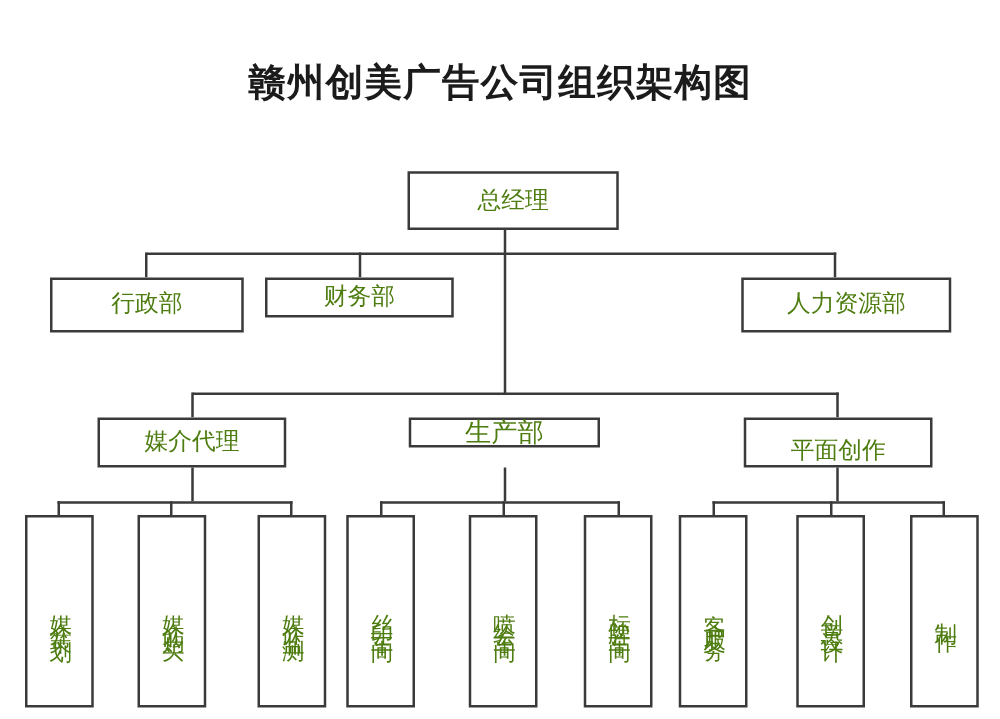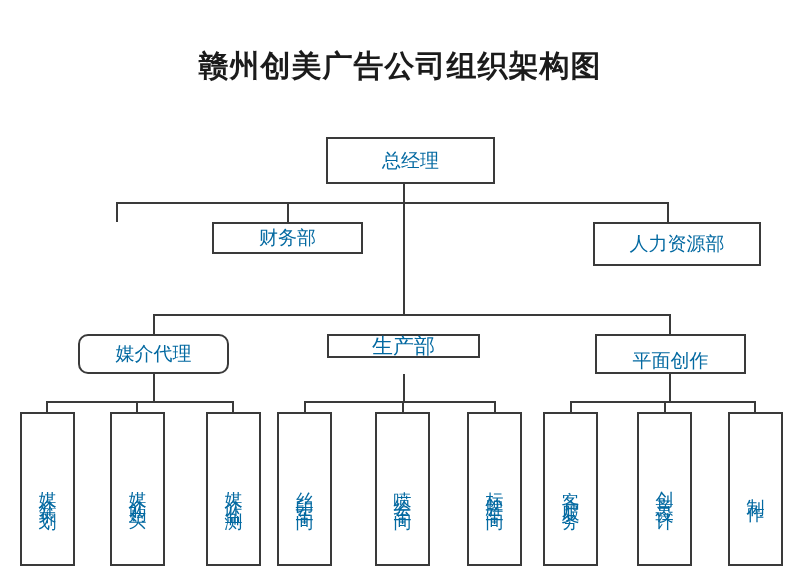--- a/index.html
+++ b/index.html
@@ -24,21 +24,21 @@
 
   
   .box{
     position:absolute;
     box-sizing:border-box;
     border:2px solid #3a3a3a;
     background:#ffffff;
     display:flex;
     align-items:center;
     justify-content:center;
-    color:#0369a1;
+    color:#4d7c0f;
     line-height:1.15;
   }
   .box.root{ font-size:19px; }
   .box.mid{ font-size:19px; }
   .box.mid-lg{ font-size:21px; }
 
   
   .box.leaf{
     font-size:18px;
     align-items:center;
@@ -71,33 +71,36 @@
   </div>
 
   <div class="ln v" style="left:403px;top:160px;width:2px;height:131px;"></div>
 
   <div class="ln h" style="left:117px;top:178px;width:552px;height:2px;"></div>
 
   <div class="ln v" style="left:116px;top:178px;width:2px;height:20px;"></div>
   <div class="ln v" style="left:287px;top:178px;width:2px;height:20px;"></div>
   <div class="ln v" style="left:667px;top:178px;width:2px;height:20px;"></div>
 
+  <div class="box mid" style="left:40px;top:198px;width:155px;height:44px;">
+    <span>行政部</span>
+  </div>
   <div class="box mid" style="left:212px;top:198px;width:151px;height:32px;">
     <span>财务部</span>
   </div>
   <div class="box mid" style="left:593px;top:198px;width:168px;height:44px;">
     <span>人力资源部</span>
   </div>
 
   <div class="ln h" style="left:154px;top:290px;width:517px;height:2px;"></div>
 
   <div class="ln v" style="left:153px;top:290px;width:2px;height:20px;"></div>
   <div class="ln v" style="left:669px;top:290px;width:2px;height:20px;"></div>
 
-  <div class="box mid" style="left:78px;top:310px;width:151px;height:40px;border-radius:10px;">
+  <div class="box mid" style="left:78px;top:310px;width:151px;height:40px;">
     <span>媒介代理</span>
   </div>
   <div class="box mid-lg" style="left:327px;top:310px;width:153px;height:24px;">
     <span>生产部</span>
   </div>
   <div class="box mid" style="left:595px;top:310px;width:151px;height:40px;align-items:flex-end;">
     <span>平面创作</span>
   </div>
 
   <div class="ln v" style="left:153px;top:350px;width:2px;height:27px;"></div>

